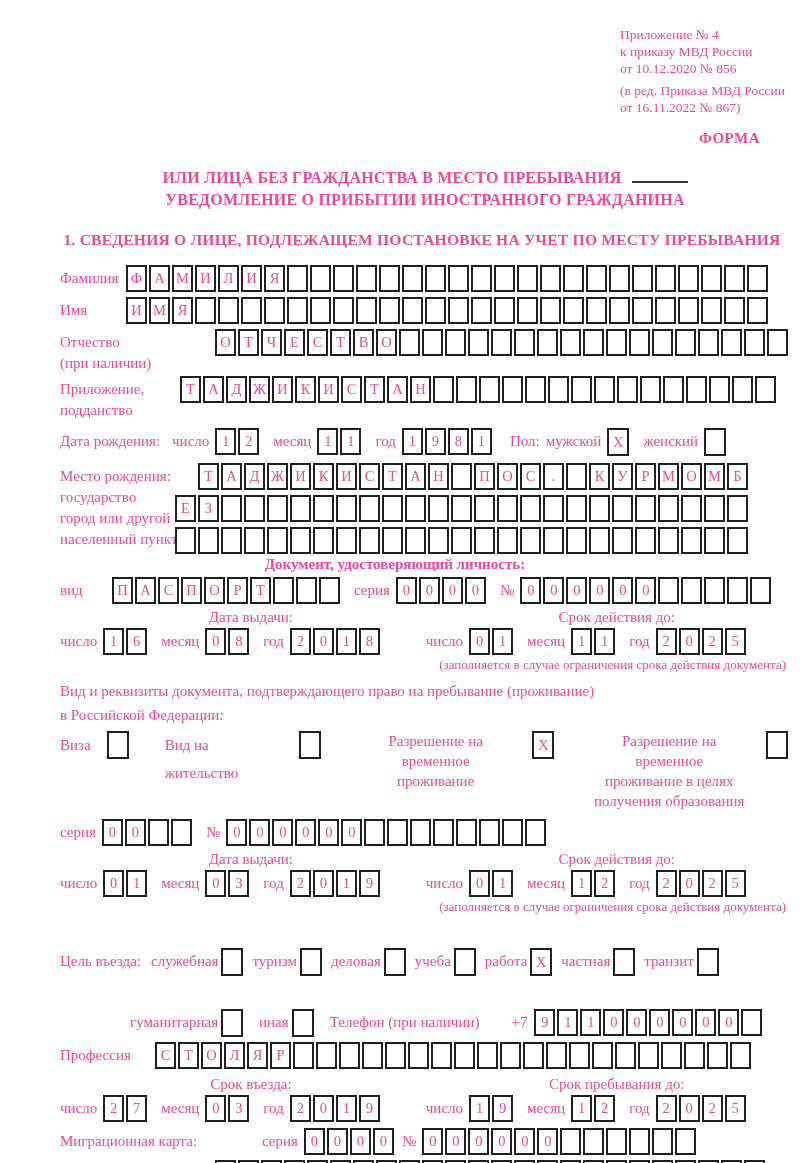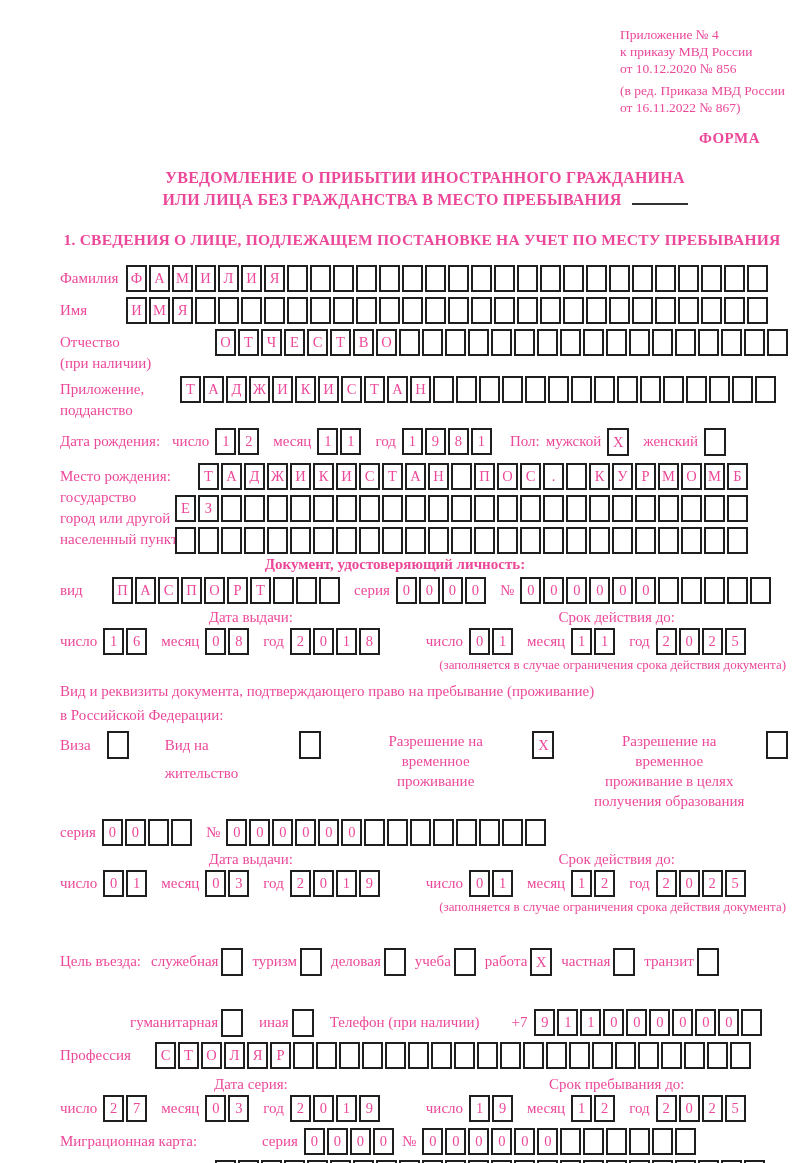--- a/index.html
+++ b/index.html
@@ -65,22 +65,22 @@
     <div>Приложение № 4</div>
     <div>к приказу МВД России</div>
     <div>от 10.12.2020 № 856</div>
     <div class="g2">(в ред. Приказа МВД России</div>
     <div>от 16.11.2022 № 867)</div>
   </div>
 
   <div class="forma">ФОРМА</div>
 
   <div class="title">
+    <div><span>ИЛИ ЛИЦА БЕЗ ГРАЖДАНСТВА В МЕСТО ПРЕБЫВАНИЯ</span><span class="uline"></span></div>
     <div>УВЕДОМЛЕНИЕ О ПРИБЫТИИ ИНОСТРАННОГО ГРАЖДАНИНА</div>
-    <div><span>ИЛИ ЛИЦА БЕЗ ГРАЖДАНСТВА В МЕСТО ПРЕБЫВАНИЯ</span><span class="uline"></span></div>
   </div>
 
   <div class="sec1">1. СВЕДЕНИЯ О ЛИЦЕ, ПОДЛЕЖАЩЕМ ПОСТАНОВКЕ НА УЧЕТ ПО МЕСТУ ПРЕБЫВАНИЯ</div>
 
   <div class="rows">
 
     <div class="row">
       <span class="lbl w66">Фамилия</span>
       <span class="boxes">
           <span class="cell">Ф</span>
@@ -583,21 +583,21 @@
           <span class="cell"></span>
           <span class="cell"></span>
           <span class="cell"></span>
           <span class="cell"></span>
           <span class="cell"></span>
         </span>
     </div>
 
     <div class="dates">
       <div class="dgroup">
-        <div class="dtitle">Дата серия:</div>
+        <div class="dtitle">Срок въезда:</div>
         <div class="drow">
           <span class="dl">число</span>
           <span class="boxes">
               <span class="cell">2</span>
               <span class="cell">7</span>
             </span>
           <span class="dl2">месяц</span>
           <span class="boxes">
               <span class="cell">0</span>
               <span class="cell">3</span>

